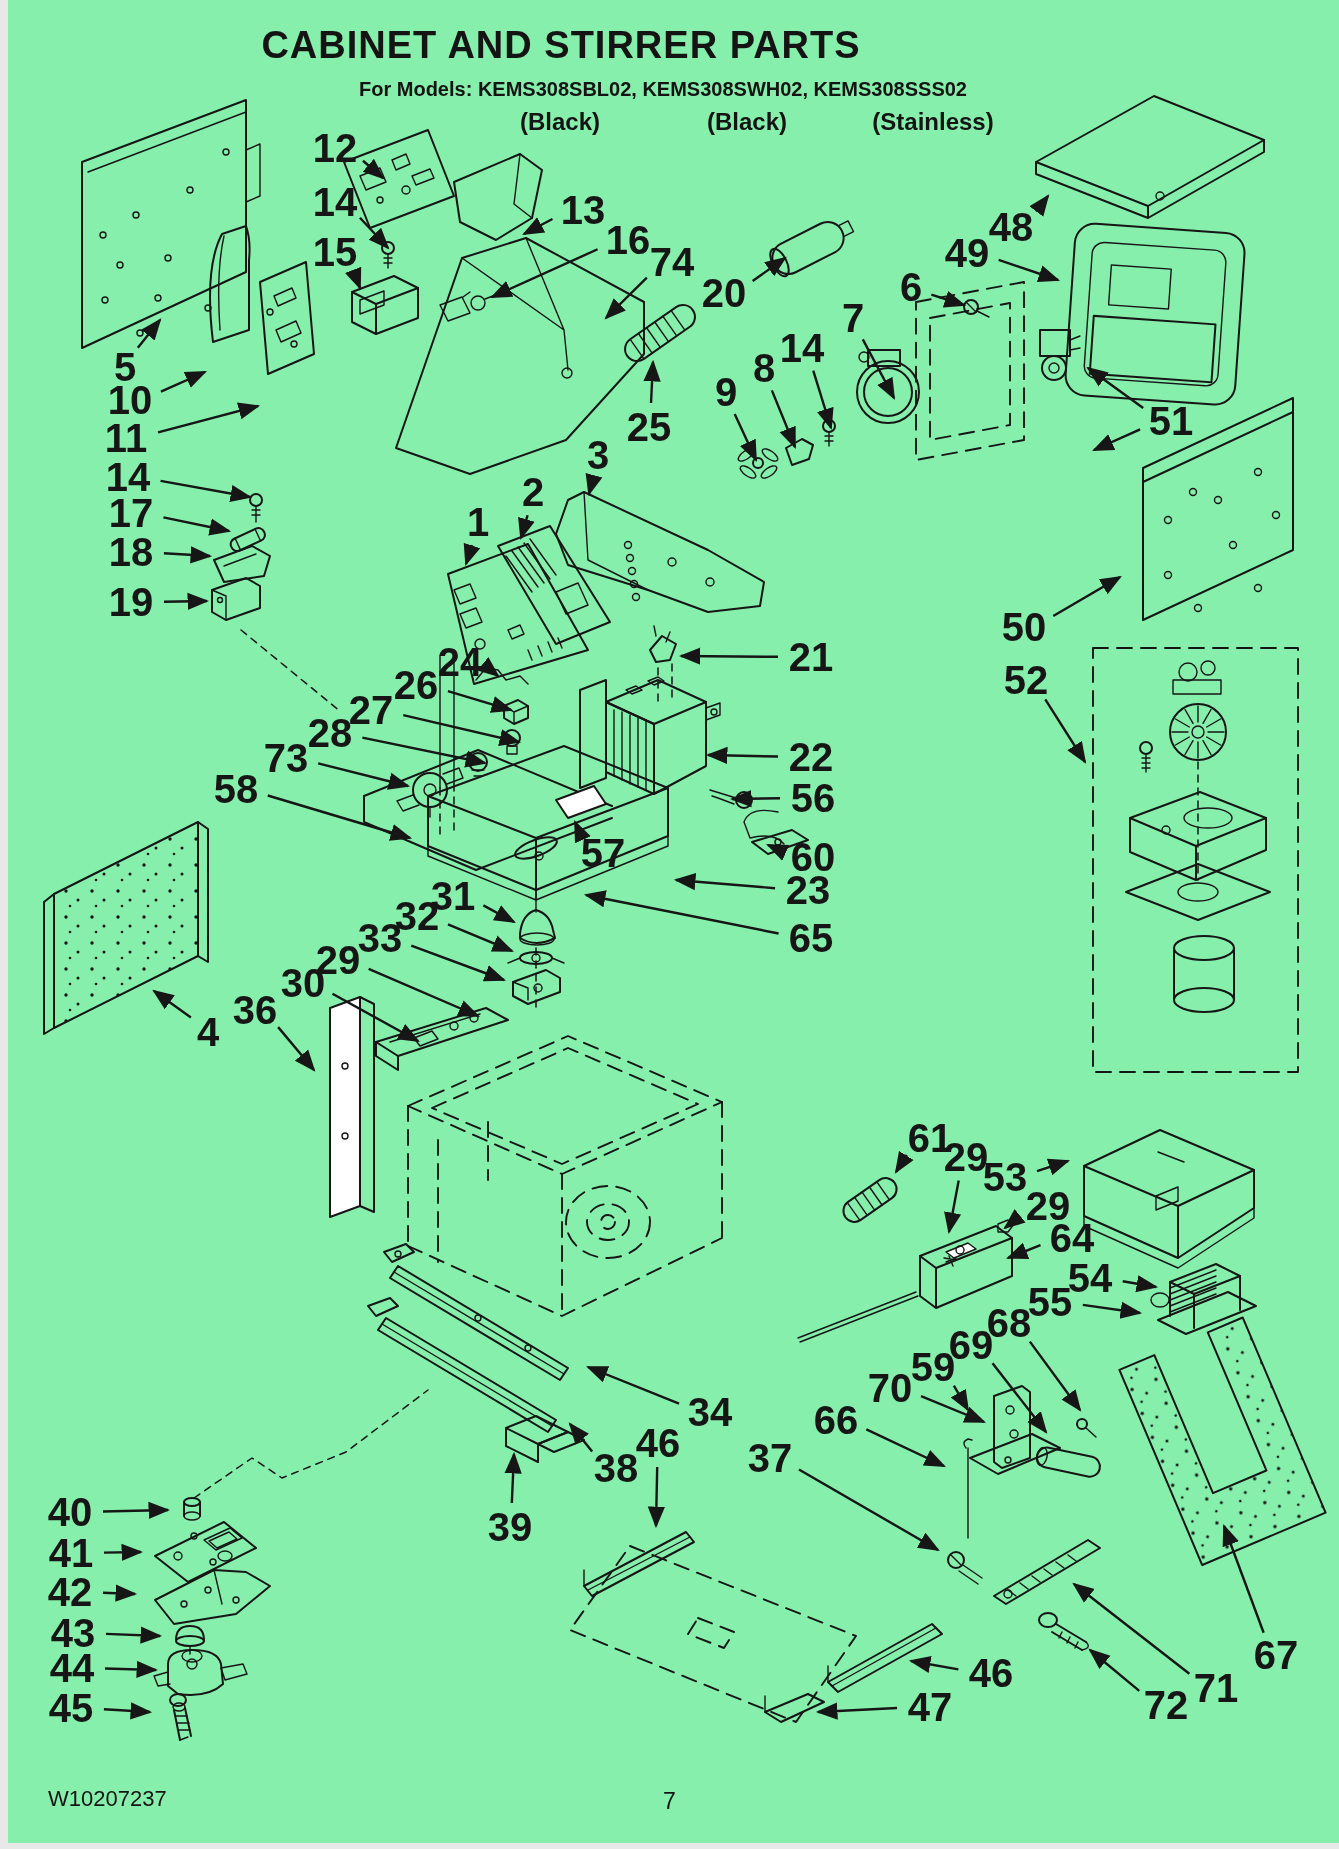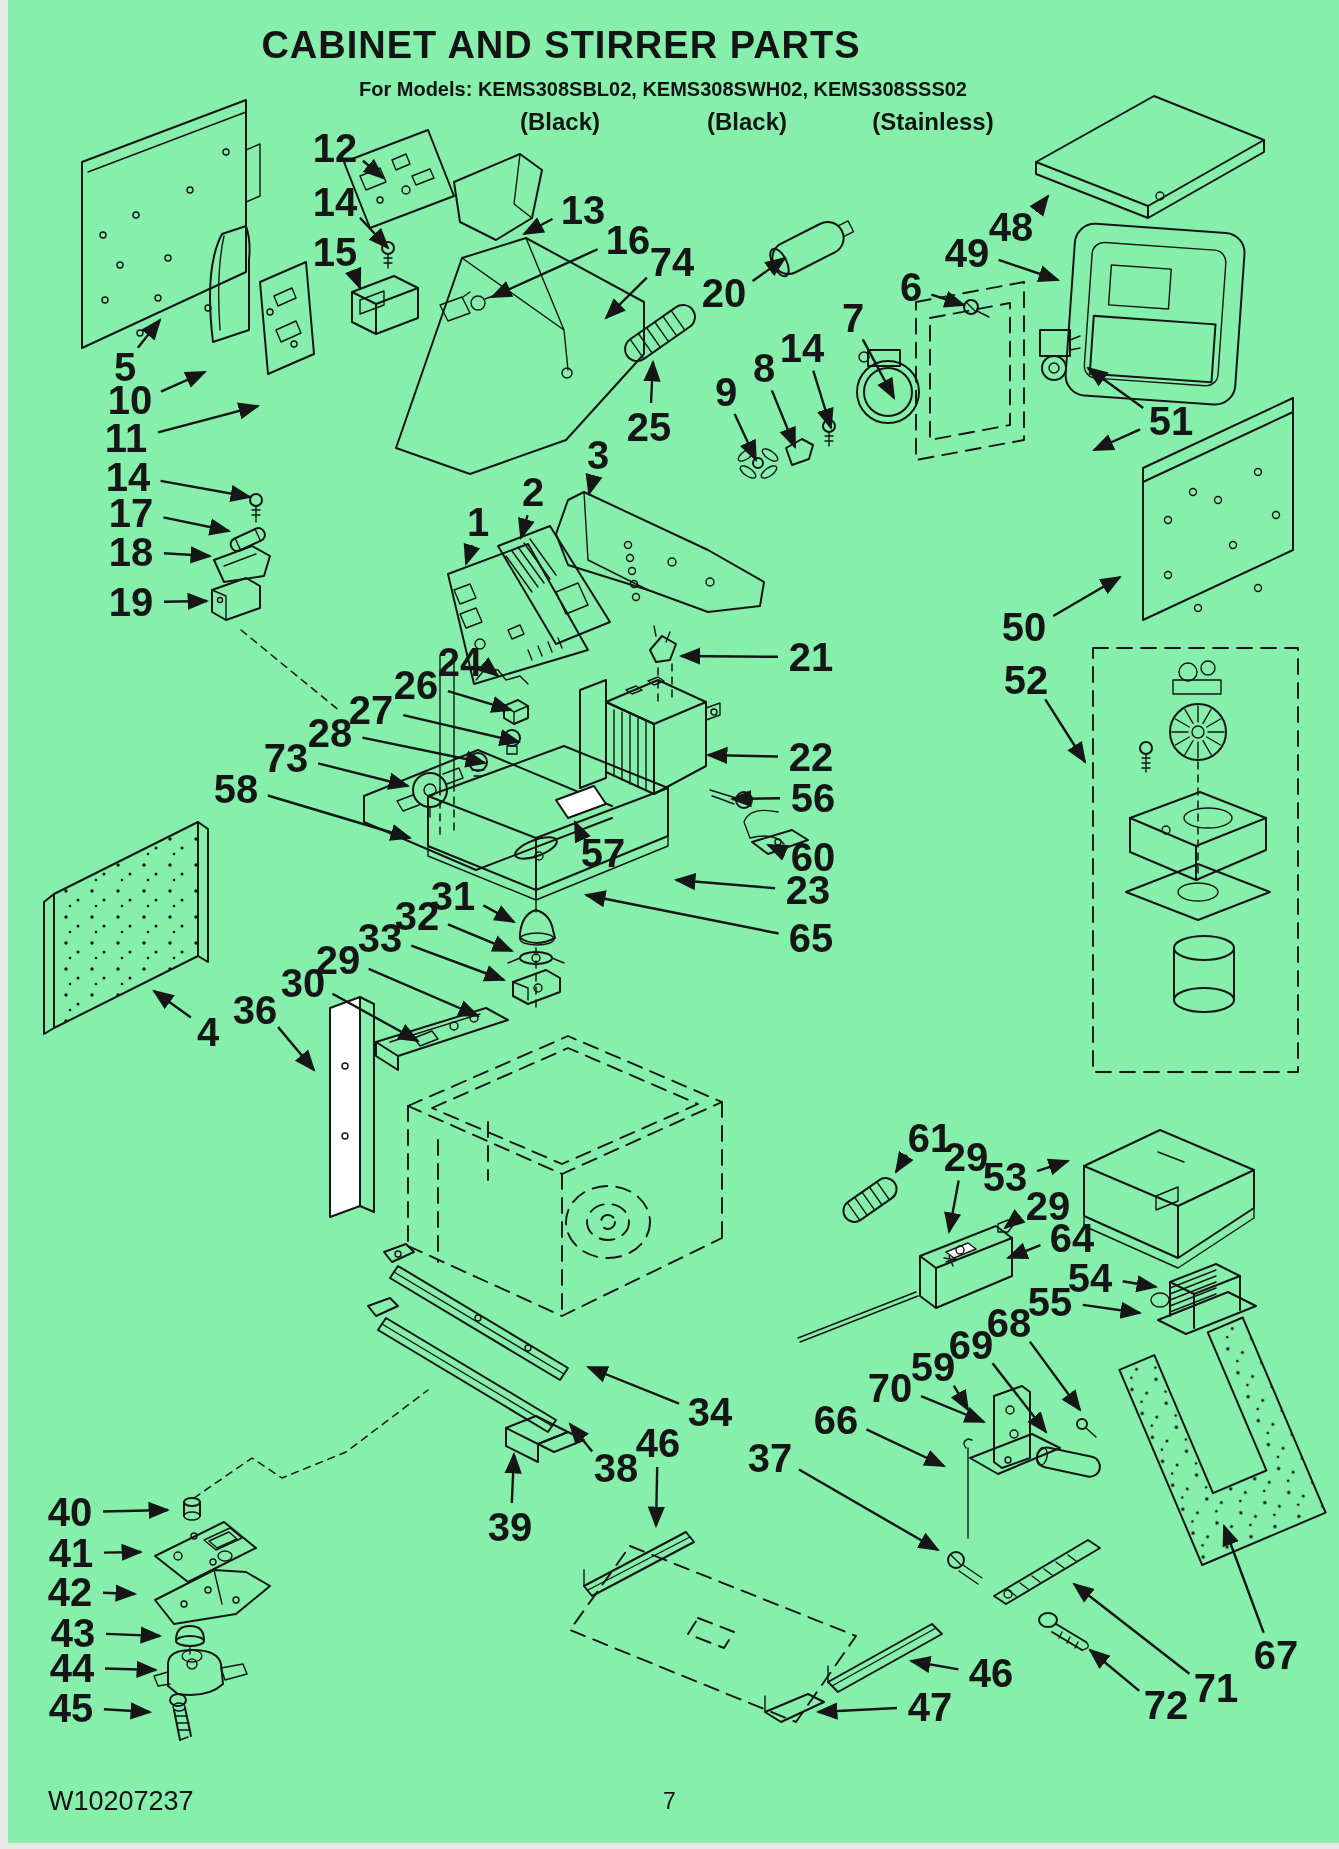--- a/index.html
+++ b/index.html
@@ -4,21 +4,21 @@
 <style>
   html,body{margin:0;padding:0;background:#e8e8e8;}
   .page{position:relative;width:1339px;height:1843px;background:#86efac;overflow:hidden;
         font-family:"Liberation Sans","DejaVu Sans",sans-serif;color:#141414;margin-left:8px;}
   .page svg{position:absolute;left:0;top:0;}
   .hdr{position:absolute;transform:translateX(-50%);white-space:nowrap;font-weight:700;}
   .title{left:553px;top:24px;font-size:38px;letter-spacing:1px;}
   .subtitle{left:655px;top:78px;font-size:20px;}
   .variant{position:absolute;transform:translateX(-50%);white-space:nowrap;font-weight:700;font-size:24px;top:108px;}
   .v1{left:552px}.v2{left:739px}.v3{left:925px}
-  .footer-doc{position:absolute;left:40px;top:1786px;font-size:27px;text-align:right;}
+  .footer-doc{position:absolute;left:40px;top:1786px;font-size:22px;text-align:right;}
   .footer-page{position:absolute;left:655px;top:1788px;font-size:23px;}
   
   .art *{stroke:#161616;fill:none;stroke-width:2;stroke-linejoin:round;stroke-linecap:round;}
   .art .fine{stroke-width:1.4;}
   .art .dash{stroke-dasharray:15 9;stroke-width:1.9;}
   .art .dashf{stroke-dasharray:7 6;stroke-width:1.5;}
   .art .dotfill{fill:url(#dots);}
   .art .whitefill{fill:#ffffff;}
   .plabel{font:700 40px "Liberation Sans","DejaVu Sans",sans-serif;fill:#161616;stroke:none;
           text-anchor:middle;dominant-baseline:central;}

